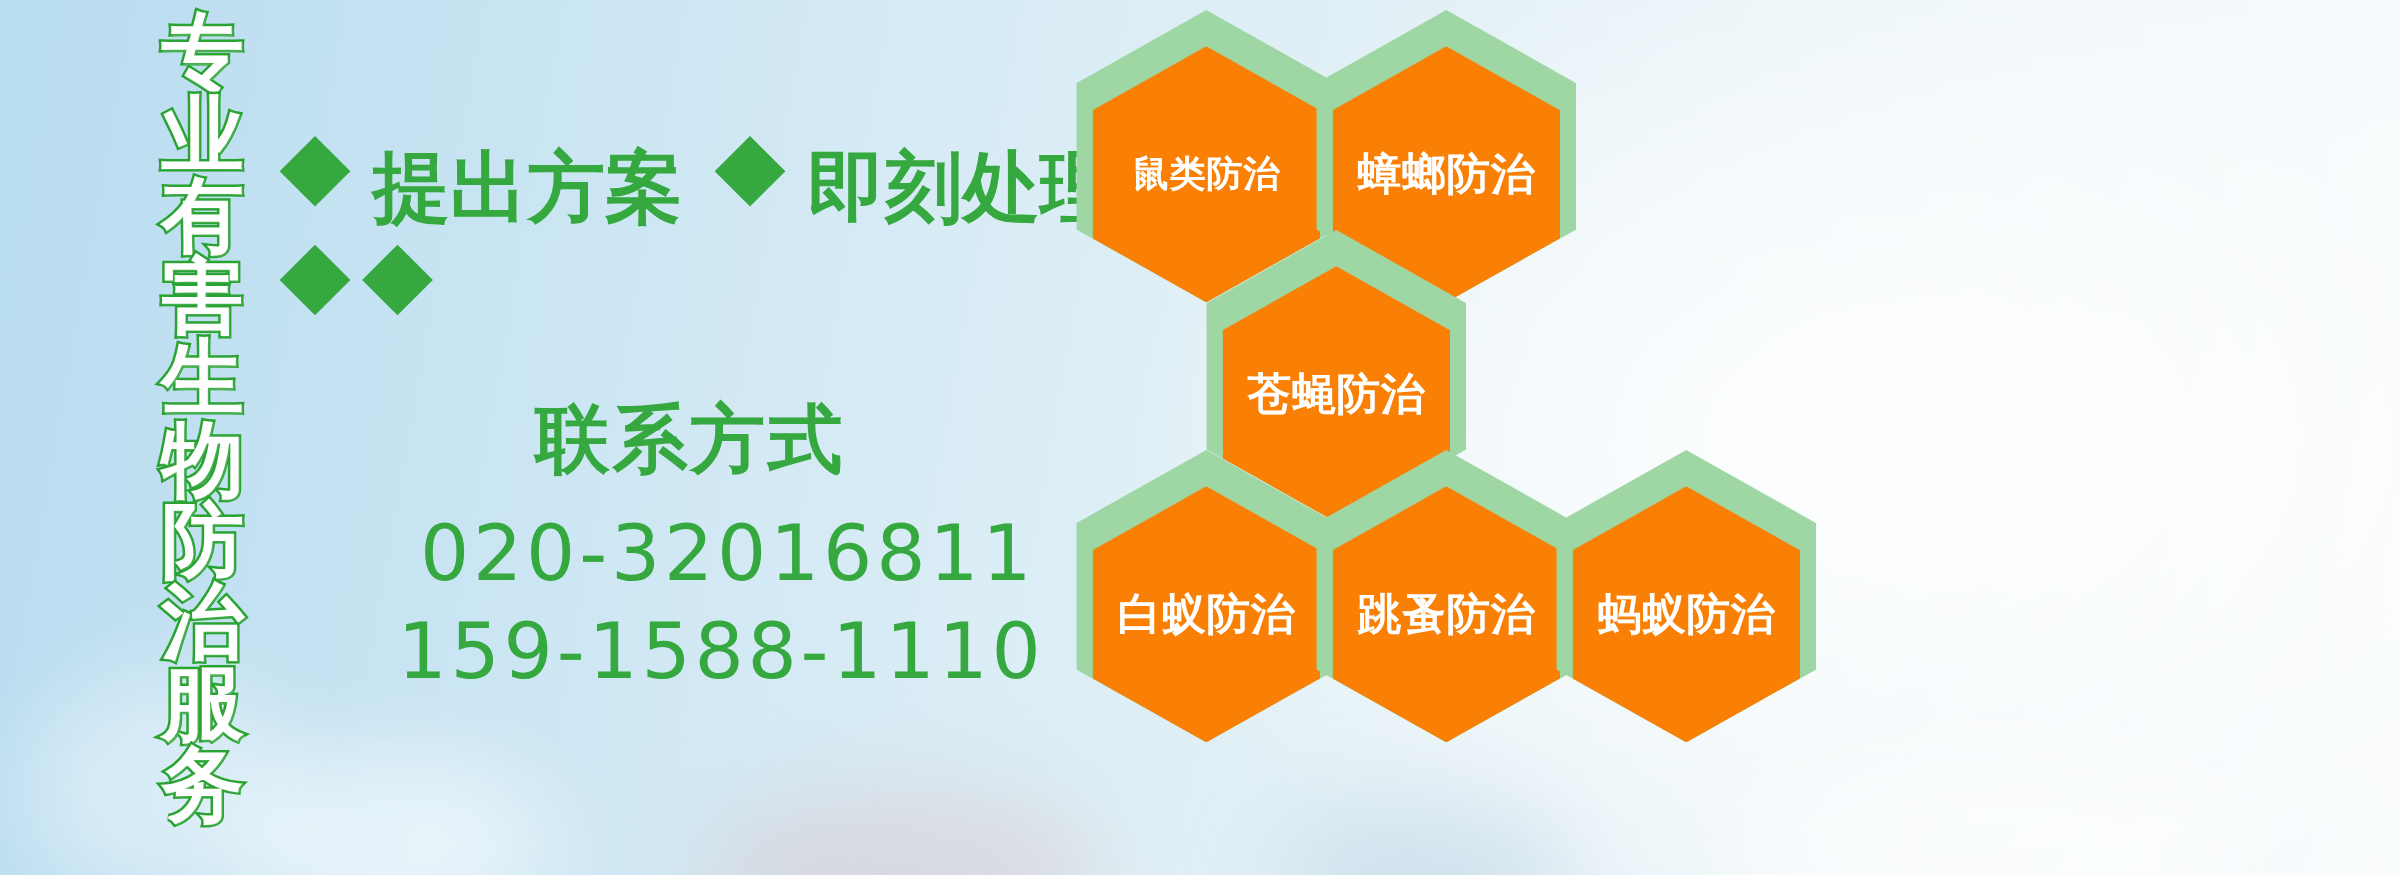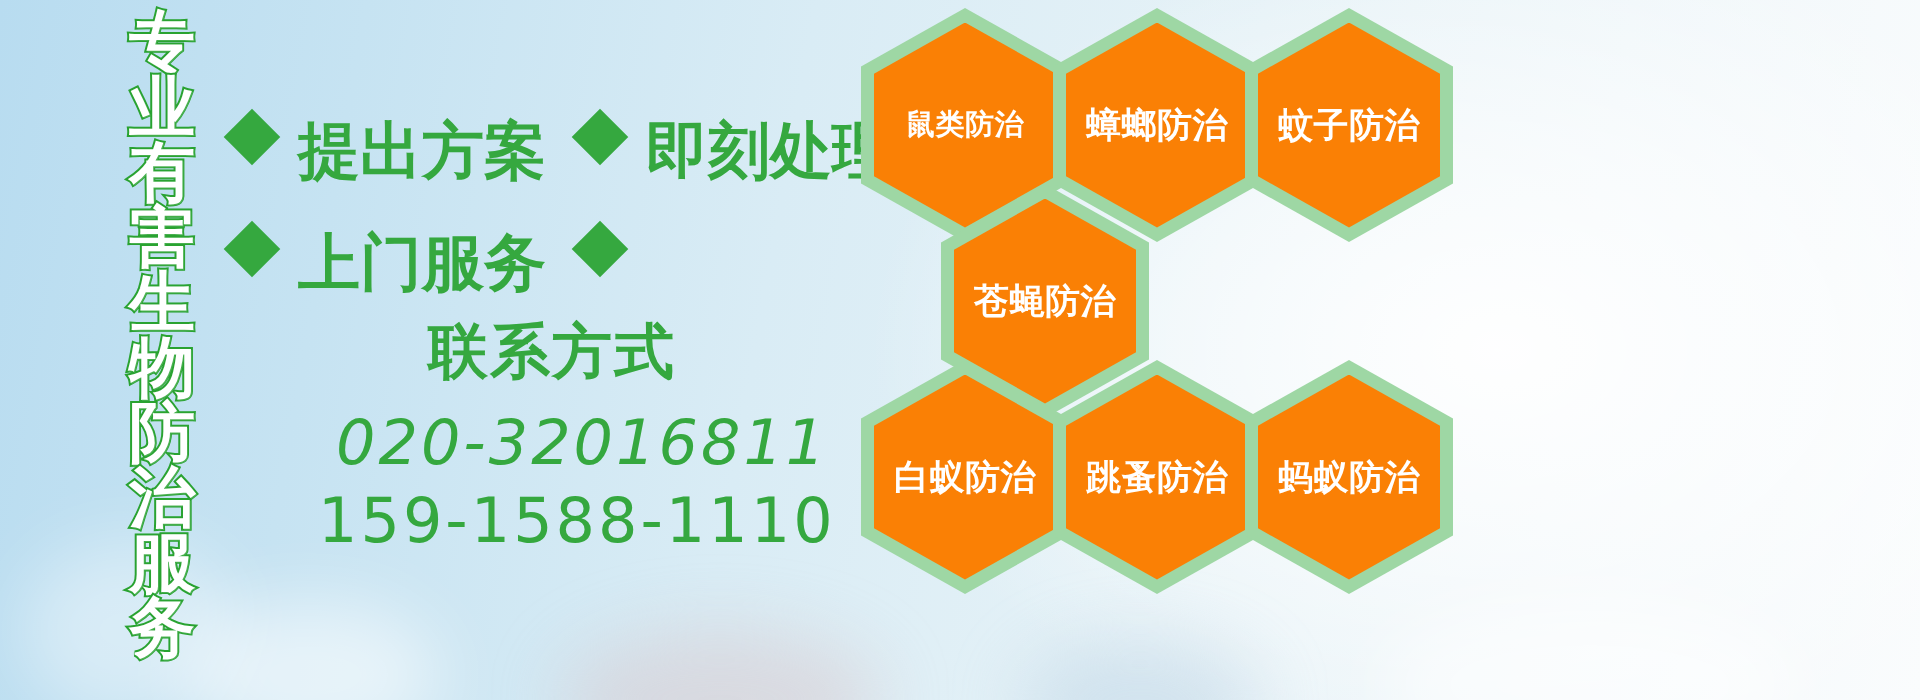--- a/index.html
+++ b/index.html
@@ -95,39 +95,39 @@
   .phone {
     position: absolute;
     font-size: 62px;
     line-height: 62px;
     font-weight: 400;
     color: #35a83f;
     letter-spacing: 3px;
     white-space: nowrap;
     font-family: "DejaVu Sans", "Liberation Sans", sans-serif;
   }
-  #phone-1 { left: 336px; top: 412px; font-style: italic; }
+  #phone-1 { left: 336px; top: 412px; }
   #phone-2 { left: 318px; top: 490px; }
 
   
   #hex-grid {
     position: absolute;
     left: 855px;
     top: 0;
     width: 640px;
     height: 700px;
   }
   .hex {
     position: absolute;
     width: 208px;
     height: 234px;
     clip-path: polygon(50% 0%, 100% 25%, 100% 75%, 50% 100%, 0% 75%, 0% 25%);
     background: #9ed7a4;
     display: flex;
-    align-items: center;
+    align-items: flex-end;
     justify-content: center;
   }
   .hex-inner {
     width: 182px;
     height: 205px;
     clip-path: polygon(50% 0%, 100% 25%, 100% 75%, 50% 100%, 0% 75%, 0% 25%);
     background: #fa8005;
     display: flex;
     align-items: center;
     justify-content: center;
@@ -139,21 +139,21 @@
     letter-spacing: 0.5px;
     white-space: nowrap;
     text-align: center;
   }
 
   .hex.r1c1 { left: 6px;   top: 8px; }
   .hex.r1c1 .hex-label { font-size: 29px; }
   .hex.r1c2 { left: 198px; top: 8px; }
   .hex.r1c3 { left: 390px; top: 8px; }
 
-  .hex.r2c1 { left: 86px; top: 184px; }
+  .hex.r2c1 { left: 110px; top: 184px; }
   .hex.r2c2 { left: 294px; top: 184px; }
 
   .hex.r3c1 { left: 6px;   top: 360px; }
   .hex.r3c2 { left: 198px; top: 360px; }
   .hex.r3c3 { left: 390px; top: 360px; }
 </style>
 </head>
 <body>
 
 <div id="banner">
@@ -179,21 +179,20 @@
 
   <div class="feature-row row1">
     <span class="diamond"></span>
     <span class="feature-text">提出方案</span>
     <span class="diamond"></span>
     <span class="feature-text last">即刻处理</span>
   </div>
 
   <div class="feature-row row2">
     <span class="diamond"></span>
-    <span class="feature-text">上门服务</span>
     <span class="diamond"></span>
   </div>
 
   <div id="contact-label">联系方式</div>
   <div class="phone" id="phone-1">020-32016811</div>
   <div class="phone" id="phone-2">159-1588-1110</div>
 
   <div id="hex-grid">
 
     <div class="hex r1c1">
@@ -201,25 +200,20 @@
         <span class="hex-label">鼠类防治</span>
       </div>
     </div>
 
     <div class="hex r1c2">
       <div class="hex-inner">
         <span class="hex-label">蟑螂防治</span>
       </div>
     </div>
 
-    <div class="hex r1c3">
-      <div class="hex-inner">
-        <span class="hex-label">蚊子防治</span>
-      </div>
-    </div>
 
     <div class="hex r2c1">
       <div class="hex-inner">
         <span class="hex-label">苍蝇防治</span>
       </div>
     </div>
 
 
     <div class="hex r3c1">
       <div class="hex-inner">

